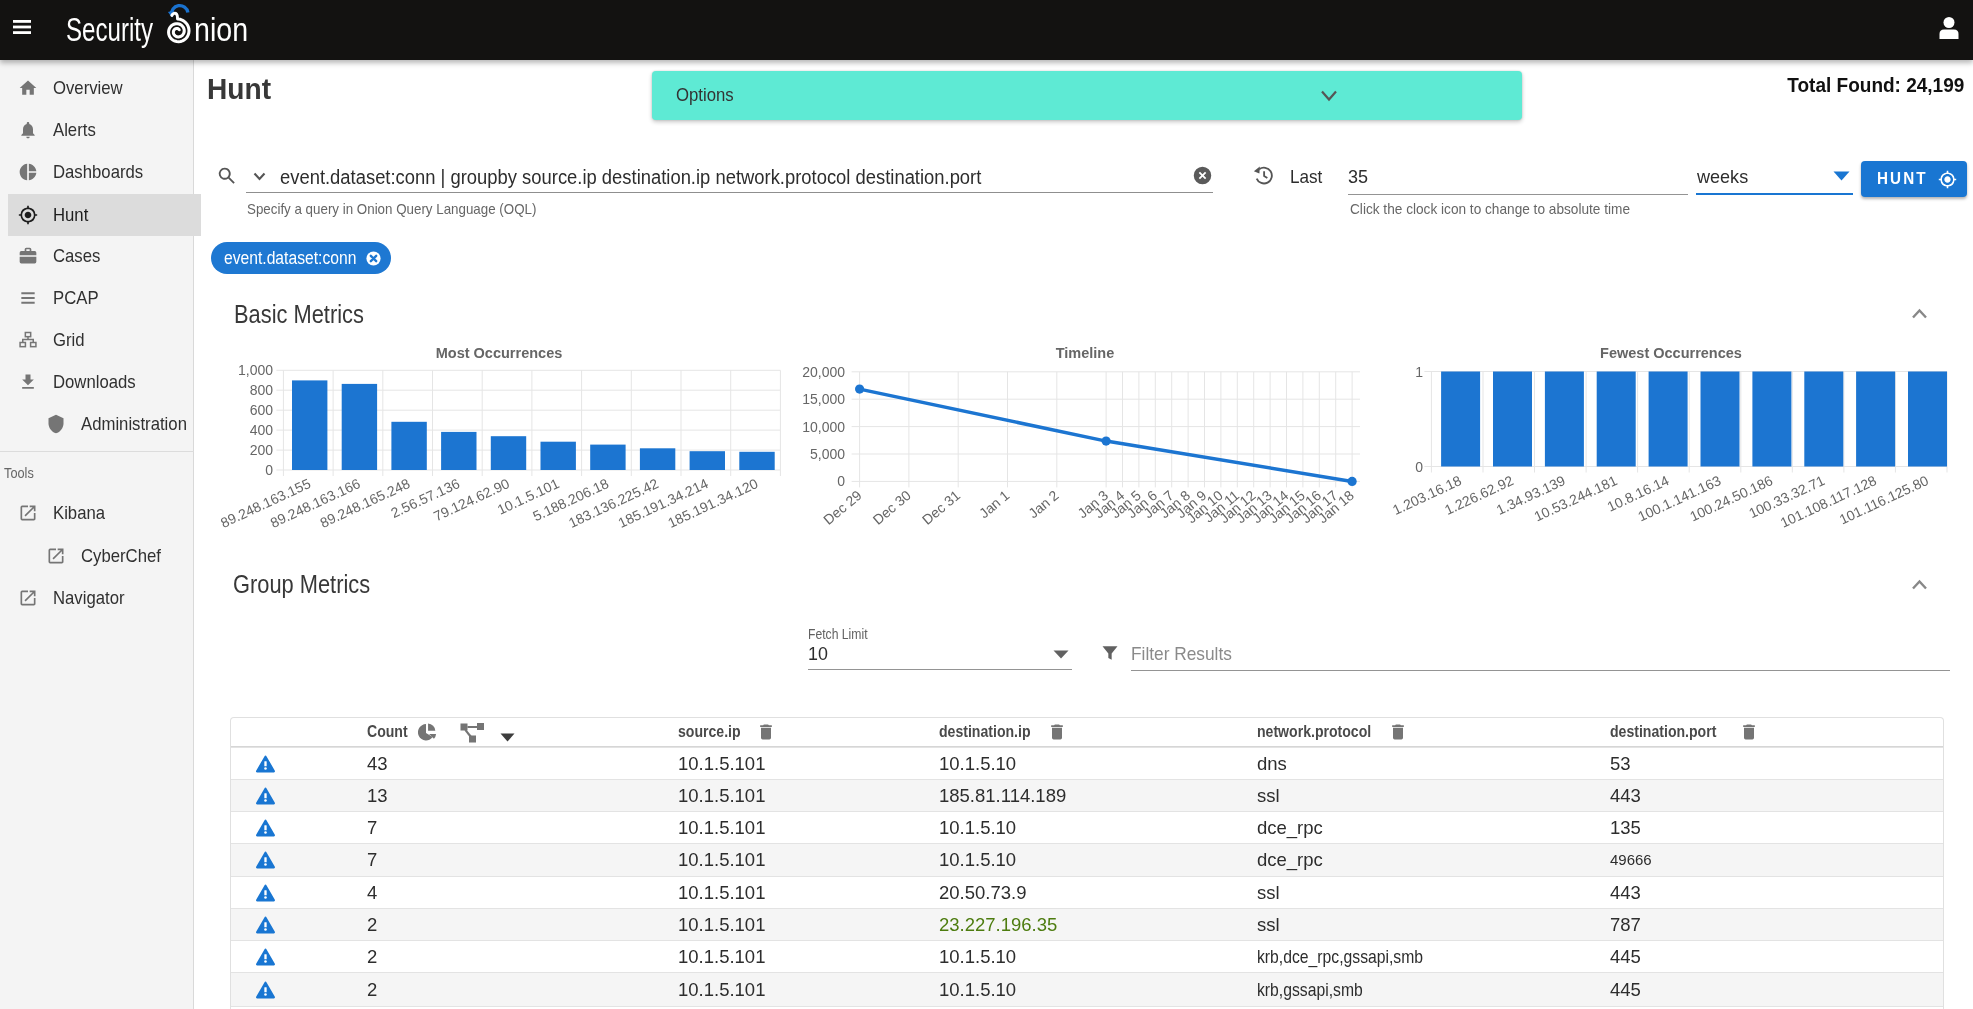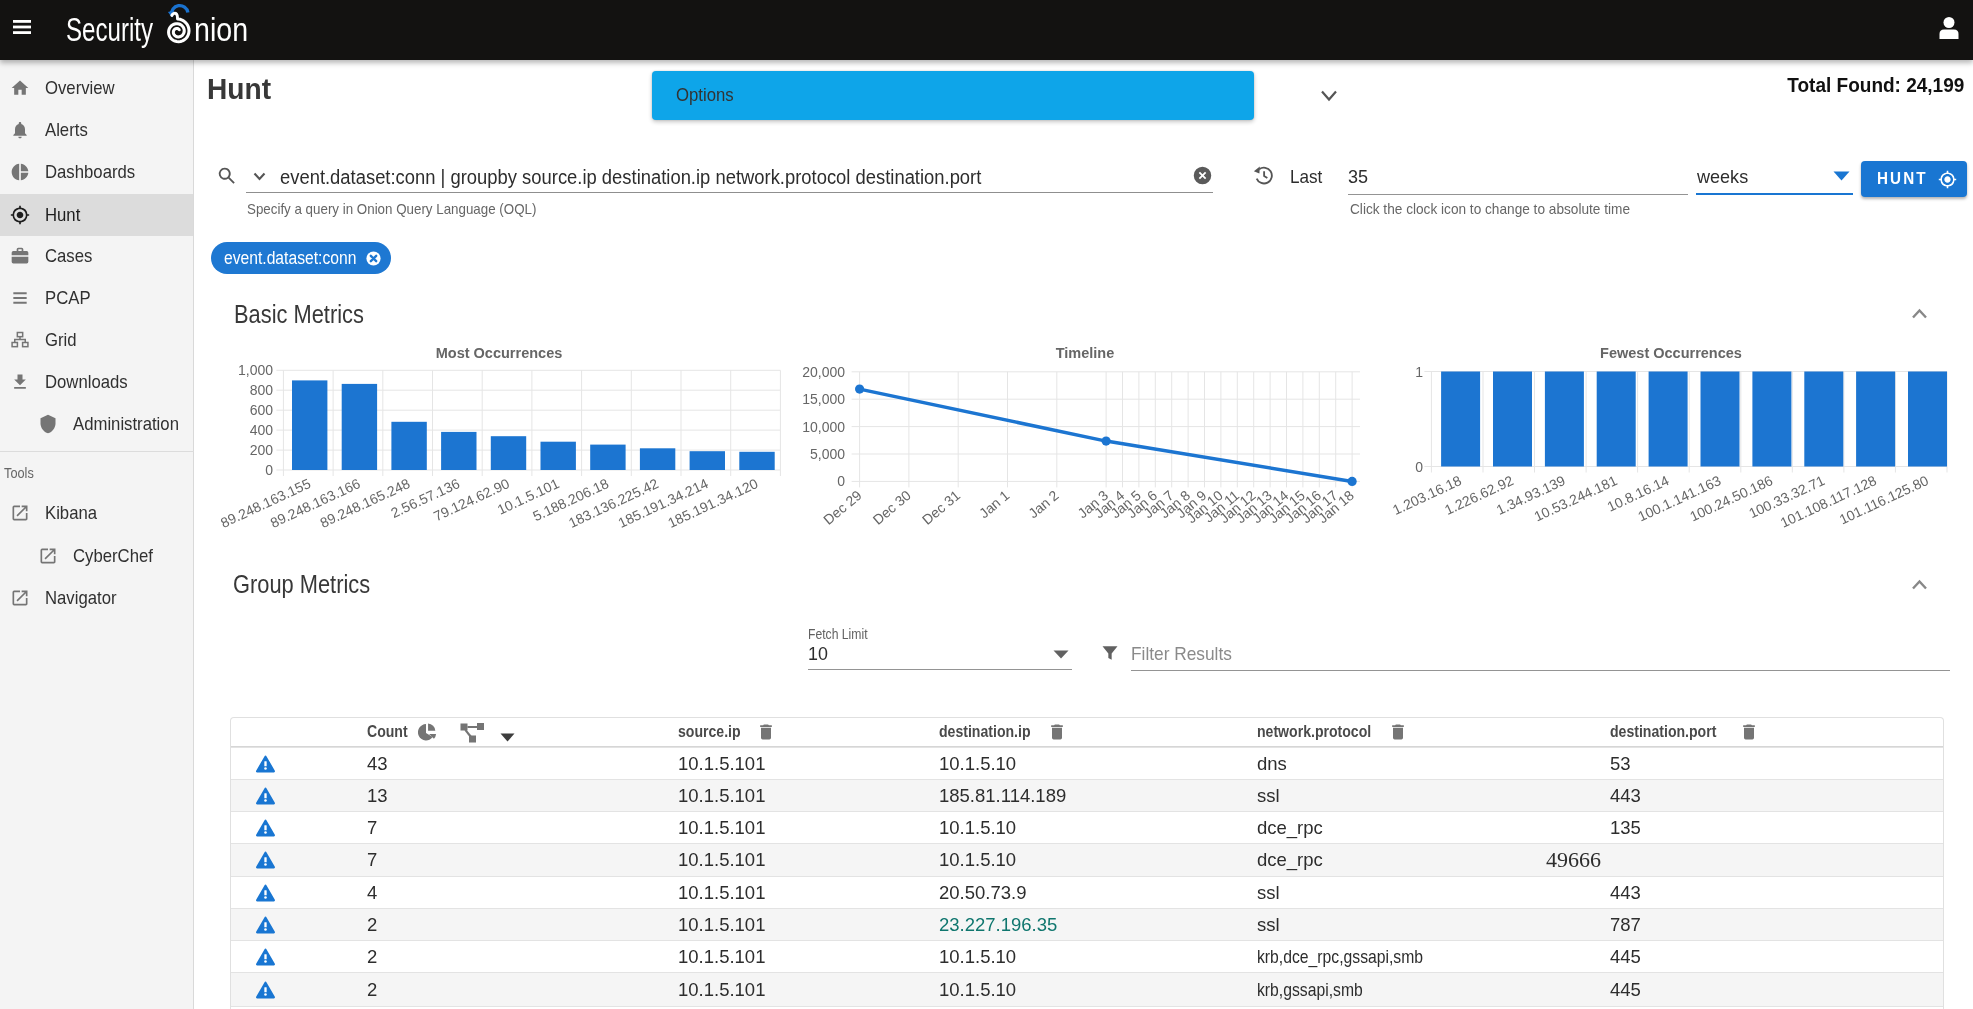--- a/index.html
+++ b/index.html
@@ -1,21 +1,21 @@
 <!DOCTYPE html>
 <html><head>
 <meta charset="utf-8">
 <style>
   * { margin:0; padding:0; box-sizing:border-box; }
   html,body { width:1973px; height:1009px; overflow:hidden; background:#fff;
     font-family:"Liberation Sans", sans-serif; }
   #page { position:relative; width:1973px; height:1009px; }
   .abs { position:absolute; }
   svg { overflow:visible; }
-  .sitem { position:absolute; left:0; width:193px; height:42px;padding-left:41px; }
+  .sitem { position:absolute; left:8px; width:193px; height:42px;padding-left:41px; }
   .sitem svg { position:absolute; left:10px; top:11px; width:20px; height:20px; fill:#757575; }
   .sitem span { position:absolute; left:45px; top:0; line-height:42px; font-size:19px; color:#303030; display:inline-block; transform:scaleX(0.88); transform-origin:0 50%; white-space:nowrap; }
   .sitem.sel { background:#dcdcdc; }
   .sitem.sel svg { fill:#1d1d1d; }
   .sitem.sel span { color:#1d1d1d; }
 </style>
 </head>
 <body>
 <div id="page">
 <div class="abs" style="left:0;top:0;width:1973px;height:60px;background:#131211;box-shadow:0 3px 5px rgba(0,0,0,0.28);z-index:20;">
@@ -113,21 +113,21 @@
         <span>CyberChef</span>
       </div>
 <div class="sitem" style="top:517px;">
         <svg viewBox="0 0 24 24">
           <path d="M19 19H5V5h7V3H5a2 2 0 0 0-2 2v14a2 2 0 0 0 2 2h14c1.1 0 2-.9 2-2v-7h-2v7zM14 3v2h3.59l-9.83 9.83 1.41 1.41L19 6.41V10h2V3h-7z"></path>
         </svg>
         <span>Navigator</span>
       </div>
 </div>
 <div class="abs" style="left:207px;top:73px;font-size:29px;color:#383838;font-weight:bold;transform:scaleX(0.97);transform-origin:0 50%;white-space:nowrap;">Hunt</div>
-<div class="abs" style="left:652px;top:71px;width:602px;height:49px;background:#0ea5e9;border-radius:4px;box-shadow:0 2px 4px rgba(0,0,0,0.22), 0 0 2px rgba(0,0,0,0.14);">
+<div class="abs" style="left:652px;top:71px;width:870px;height:49px;background:#5eead4;border-radius:4px;box-shadow:0 2px 4px rgba(0,0,0,0.22), 0 0 2px rgba(0,0,0,0.14);">
   <span class="abs" style="left:24px;top:0;line-height:49px;font-size:18px;color:#333;display:inline-block;transform:scaleX(0.93);transform-origin:0 50%;">Options</span>
   <svg class="abs" style="left:668px;top:18px;" width="18" height="13" viewBox="0 0 18 13">
         <path d="M2 2.5l7 8 7-8" fill="none" stroke="#555" stroke-width="2.2"></path>
       </svg>
 </div>
 <div class="abs" style="right:9px;top:74px;font-size:20px;color:#111;font-weight:bold;transform:scaleX(0.95);transform-origin:100% 50%;white-space:nowrap;">Total Found: 24,199</div>
 <svg class="abs" style="left:216px;top:165px;" width="22" height="22" viewBox="0 0 24 24">
       <path d="M9.5 3a6.5 6.5 0 0 1 5.25 10.33l5.71 5.71-1.42 1.42-5.71-5.71A6.5 6.5 0 1 1 9.5 3m0 2a4.5 4.5 0 1 0 0 9 4.5 4.5 0 0 0 0-9z" fill="#555"></path>
     </svg>
 <svg class="abs" style="left:253px;top:172px;" width="13" height="9" viewBox="0 0 13 9">
@@ -404,21 +404,21 @@
 <div class="abs" style="left:0;top:125.0px;width:1712px;height:32.5px;background:#f5f5f5;border-top:1px solid #e3e3e3;">
 <svg class="abs" style="left:23.5px;top:6.2px;" width="21" height="20" viewBox="0 0 24 24">
           <path d="M12 3.2 1.9 20.8h20.2L12 3.2z" fill="#1976d2" stroke="#1976d2" stroke-width="2.6" stroke-linejoin="round"></path>
           <rect x="10.6" y="8.6" width="2.8" height="6.1" rx="0.6" fill="#fff"></rect>
           <circle cx="12" cy="17.4" r="1.55" fill="#fff"></circle>
         </svg>
 <span class="abs" style="left:136px;top:0;line-height:32.5px;font-size:18.5px;color:#2d2d2d;display:inline-block;white-space:nowrap;">7</span>
 <span class="abs" style="left:447px;top:0;line-height:32.5px;font-size:18.5px;color:#2d2d2d;display:inline-block;white-space:nowrap;">10.1.5.101</span>
 <span class="abs" style="left:708px;top:0;line-height:32.5px;font-size:18.5px;color:#2d2d2d;display:inline-block;white-space:nowrap;">10.1.5.10</span>
 <span class="abs" style="left:1026px;top:0;line-height:32.5px;font-size:18.5px;color:#2d2d2d;display:inline-block;white-space:nowrap;">dce_rpc</span>
-<span class="abs" style="left:1315px;top:0;line-height:32.5px;font-size:22px;color:#2d2d2d;display:inline-block;white-space:nowrap;font-family:Liberation Serif, serif;">49666</span>
+<span class="abs" style="left:1379px;top:0;line-height:32.5px;font-size:15px;color:#2d2d2d;display:inline-block;white-space:nowrap;">49666</span>
 </div>
 <div class="abs" style="left:0;top:157.5px;width:1712px;height:32.0px;background:#fff;border-top:1px solid #e3e3e3;">
 <svg class="abs" style="left:23.5px;top:6.0px;" width="21" height="20" viewBox="0 0 24 24">
           <path d="M12 3.2 1.9 20.8h20.2L12 3.2z" fill="#1976d2" stroke="#1976d2" stroke-width="2.6" stroke-linejoin="round"></path>
           <rect x="10.6" y="8.6" width="2.8" height="6.1" rx="0.6" fill="#fff"></rect>
           <circle cx="12" cy="17.4" r="1.55" fill="#fff"></circle>
         </svg>
 <span class="abs" style="left:136px;top:0;line-height:32.0px;font-size:18.5px;color:#2d2d2d;display:inline-block;white-space:nowrap;">4</span>
 <span class="abs" style="left:447px;top:0;line-height:32.0px;font-size:18.5px;color:#2d2d2d;display:inline-block;white-space:nowrap;">10.1.5.101</span>
 <span class="abs" style="left:708px;top:0;line-height:32.0px;font-size:18.5px;color:#2d2d2d;display:inline-block;white-space:nowrap;">20.50.73.9</span>
@@ -426,21 +426,21 @@
 <span class="abs" style="left:1379px;top:0;line-height:32.0px;font-size:18.5px;color:#2d2d2d;display:inline-block;white-space:nowrap;">443</span>
 </div>
 <div class="abs" style="left:0;top:189.5px;width:1712px;height:32.5px;background:#f5f5f5;border-top:1px solid #e3e3e3;">
 <svg class="abs" style="left:23.5px;top:6.2px;" width="21" height="20" viewBox="0 0 24 24">
           <path d="M12 3.2 1.9 20.8h20.2L12 3.2z" fill="#1976d2" stroke="#1976d2" stroke-width="2.6" stroke-linejoin="round"></path>
           <rect x="10.6" y="8.6" width="2.8" height="6.1" rx="0.6" fill="#fff"></rect>
           <circle cx="12" cy="17.4" r="1.55" fill="#fff"></circle>
         </svg>
 <span class="abs" style="left:136px;top:0;line-height:32.5px;font-size:18.5px;color:#2d2d2d;display:inline-block;white-space:nowrap;">2</span>
 <span class="abs" style="left:447px;top:0;line-height:32.5px;font-size:18.5px;color:#2d2d2d;display:inline-block;white-space:nowrap;">10.1.5.101</span>
-<span class="abs" style="left:708px;top:0;line-height:32.5px;font-size:18.5px;color:#0f766e;display:inline-block;white-space:nowrap;text-align:center;">23.227.196.35</span>
+<span class="abs" style="left:708px;top:0;line-height:32.5px;font-size:18.5px;color:#4d7c0f;display:inline-block;white-space:nowrap;text-align:center;">23.227.196.35</span>
 <span class="abs" style="left:1026px;top:0;line-height:32.5px;font-size:18.5px;color:#2d2d2d;display:inline-block;white-space:nowrap;">ssl</span>
 <span class="abs" style="left:1379px;top:0;line-height:32.5px;font-size:18.5px;color:#2d2d2d;display:inline-block;white-space:nowrap;">787</span>
 </div>
 <div class="abs" style="left:0;top:222.0px;width:1712px;height:32.4px;background:#fff;border-top:1px solid #e3e3e3;">
 <svg class="abs" style="left:23.5px;top:6.2px;" width="21" height="20" viewBox="0 0 24 24">
           <path d="M12 3.2 1.9 20.8h20.2L12 3.2z" fill="#1976d2" stroke="#1976d2" stroke-width="2.6" stroke-linejoin="round"></path>
           <rect x="10.6" y="8.6" width="2.8" height="6.1" rx="0.6" fill="#fff"></rect>
           <circle cx="12" cy="17.4" r="1.55" fill="#fff"></circle>
         </svg>
 <span class="abs" style="left:136px;top:0;line-height:32.4px;font-size:18.5px;color:#2d2d2d;display:inline-block;white-space:nowrap;">2</span>

